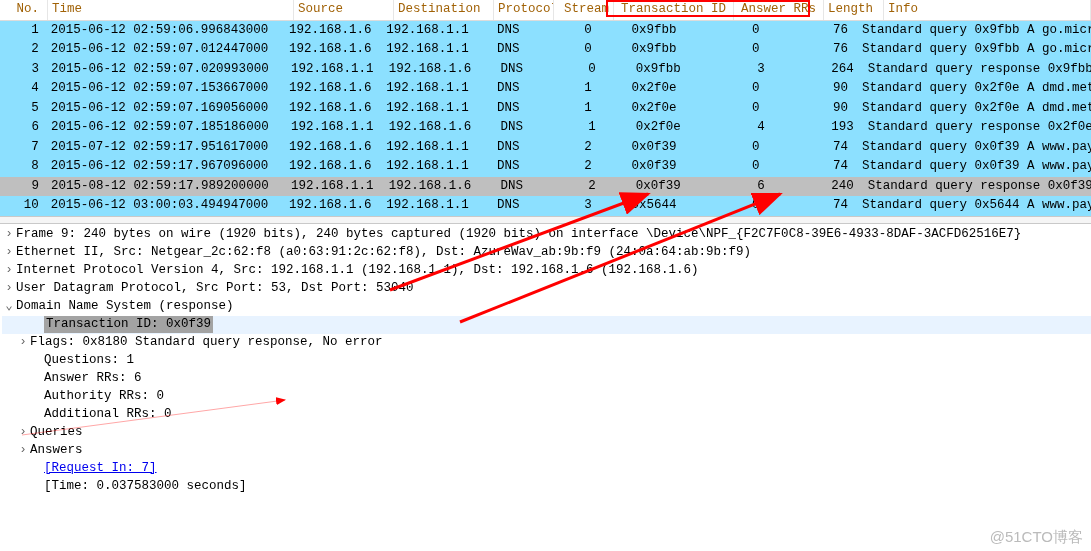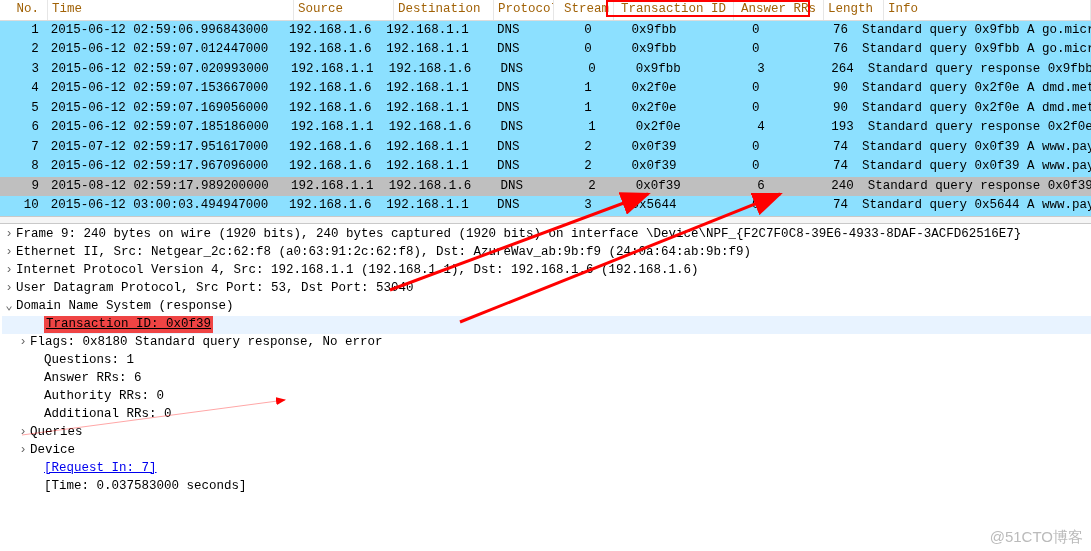--- a/index.html
+++ b/index.html
@@ -43,21 +43,21 @@
   }
 
   
   .splitter { height: 8px; background: #f5f5f5; border-top: 1px solid #c9c9c9; border-bottom: 1px solid #c9c9c9; cursor: row-resize; }
 
   
   .details { padding: 2px 0 0 2px; background: #fff; }
   .tree-row { display: flex; align-items: center; height: 18px; }
   .twisty { width: 14px; text-align: center; color: #666; user-select: none; }
   .tree-text { white-space: nowrap; }
-  .sel-field { background: #ef4444; display: inline-block; padding: 0 2px; text-decoration: underline; }
+  .sel-field { background: #a3a3a3; display: inline-block; padding: 0 2px; }
   .link { color: #0000ee; text-decoration: underline; }
 
   
   svg.overlay {
     position: absolute;
     left: 0; top: 0;
     width: 1091px; height: 551px;
     pointer-events: none;
   }
 
@@ -261,21 +261,21 @@
     <div class="tree-row" style="padding-left:28px;">
         <span class="twisty"></span>
         <span class="tree-text">Additional RRs: 0</span>
       </div>
     <div class="tree-row" style="padding-left:14px;">
         <span class="twisty">›</span>
         <span class="tree-text">Queries</span>
       </div>
     <div class="tree-row" style="padding-left:14px;">
         <span class="twisty">›</span>
-        <span class="tree-text">Device</span>
+        <span class="tree-text">Answers</span>
       </div>
     <div class="tree-row" style="padding-left:28px;">
         <span class="twisty"></span>
         <span class="tree-text link">[Request In: 7]</span>
       </div>
     <div class="tree-row" style="padding-left:28px;">
         <span class="twisty"></span>
         <span class="tree-text">[Time: 0.037583000 seconds]</span>
       </div>
   </div>

